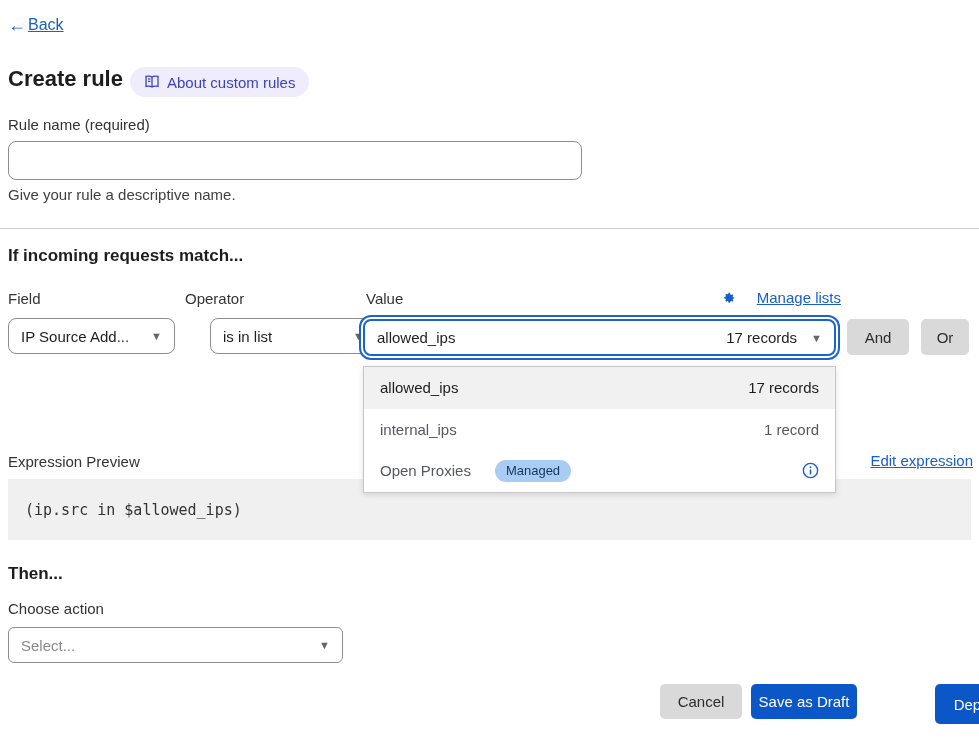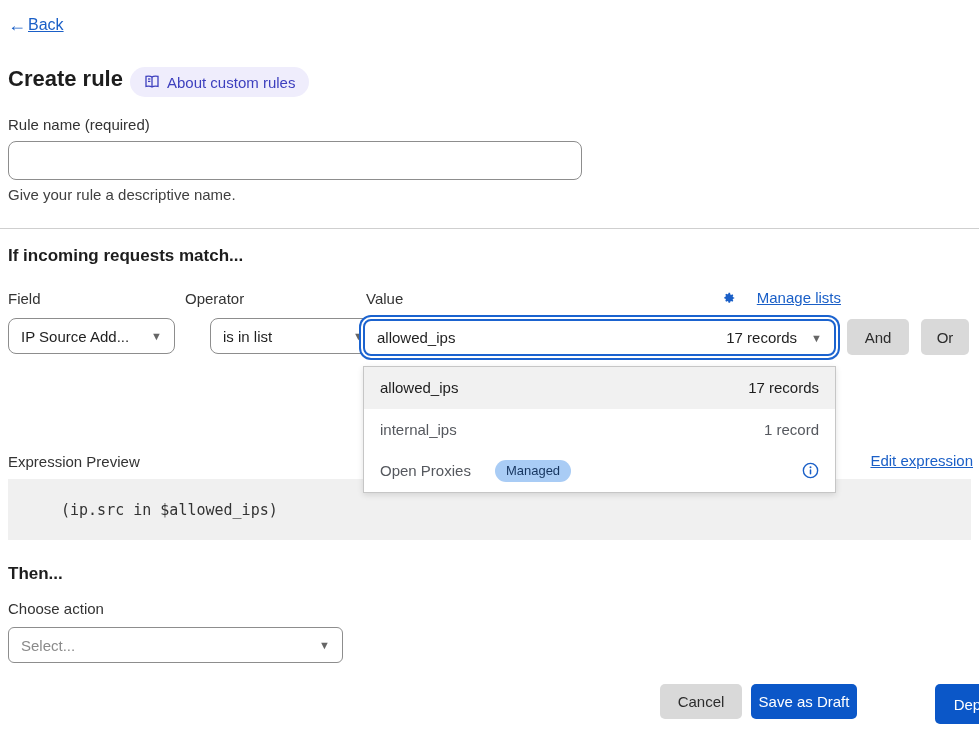--- a/index.html
+++ b/index.html
@@ -97,21 +97,21 @@
     display:flex;align-items:center;padding:0 11px;
   }
 
   
   .expr-label{left:8px;top:453px;color:#333;}
   .edit-expr{top:452px;right:6px;}
   .code-block{
     left:8px;top:479px;width:963px;height:61px;background:var(--code-bg);
     display:flex;align-items:center;padding:0 17px;z-index:1;
   }
-  .code-block code{font-family:"DejaVu Sans Mono", monospace;font-size:15px;color:#333;margin-left:36px;}
+  .code-block code{font-family:"DejaVu Sans Mono", monospace;font-size:15px;color:#333;}
 
   
   .then-h{left:8px;top:564px;font-size:17px;font-weight:bold;color:#1d1d1d;}
   .choose-label{left:8px;top:600px;}
   .action-select{left:8px;top:627px;width:335px;height:36px;border-radius:6px;border:1px solid var(--border);}
   .action-select .placeholder{color:#8a8a8a;}
 
   
   .cancel-btn{left:660px;top:684px;width:82px;height:35px;}
   .save-draft-btn{left:751px;top:684px;width:106px;height:35px;}

